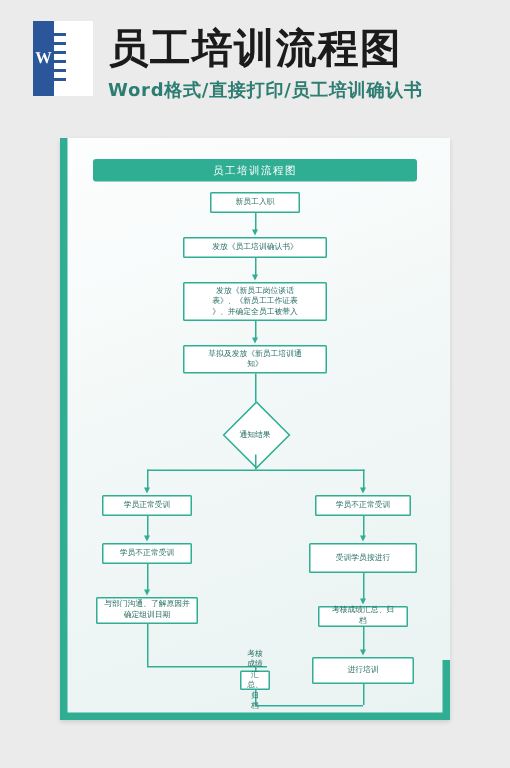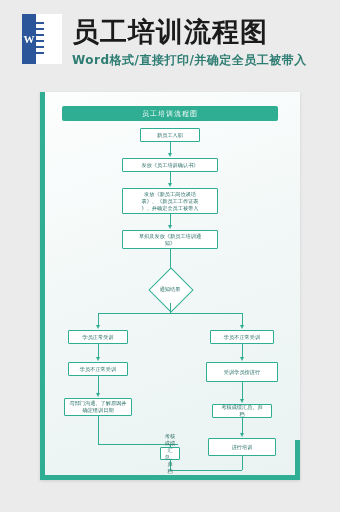--- a/index.html
+++ b/index.html
@@ -120,21 +120,21 @@
       <div class="wl-right"></div>
       <div class="wl-line" style="top:8px;"></div>
       <div class="wl-line" style="top:14px;"></div>
       <div class="wl-line" style="top:20px;"></div>
       <div class="wl-line" style="top:26px;"></div>
       <div class="wl-line" style="top:32px;"></div>
       <div class="wl-line" style="top:38px;"></div>
       <div class="wl-left">W</div>
     </div>
     <div class="title-main">员工培训流程图</div>
-    <div class="title-sub">Word格式/直接打印/并确定全员工被带入</div>
+    <div class="title-sub">Word格式/直接打印/员工培训确认书</div>
   </div>
 
   <div class="sheet">
     <div class="sheet-accent-l"></div>
     <div class="sheet-accent-b"></div>
     <div class="sheet-accent-r"></div>
 
     <div class="banner">员工培训流程图</div>
 
     <div class="vline" style="left:130px;top:50px;height:12px;"></div>

